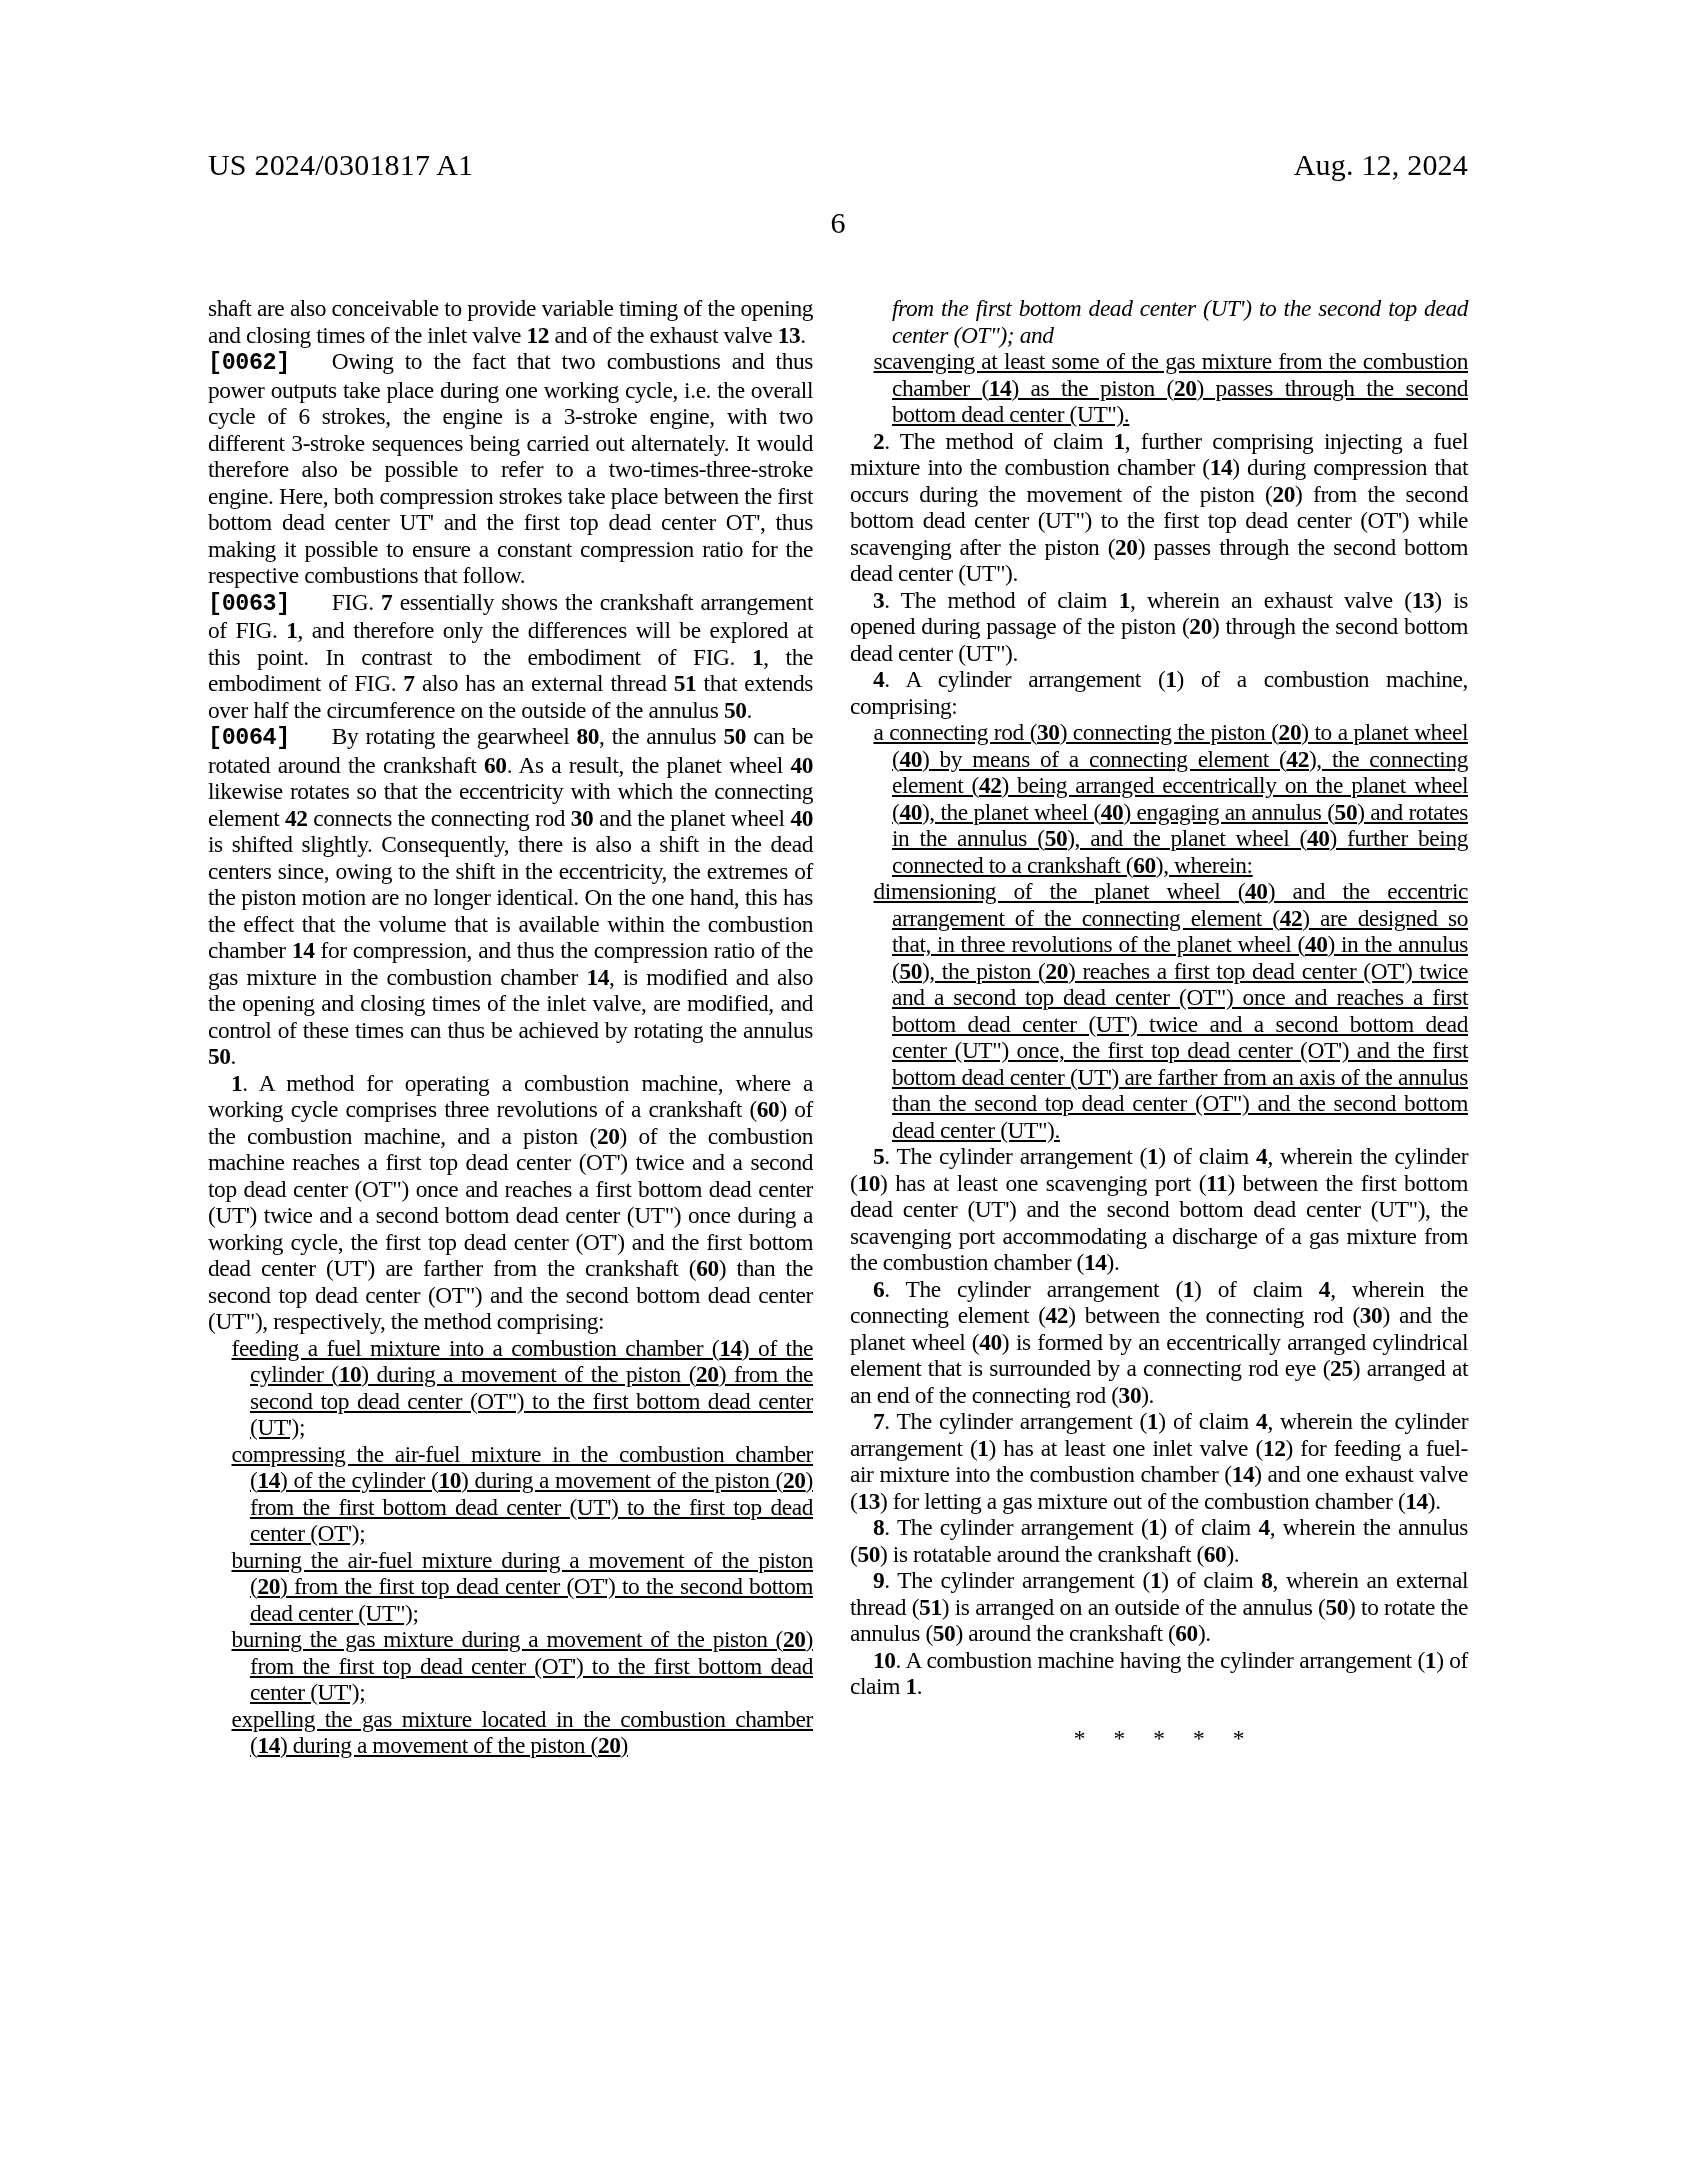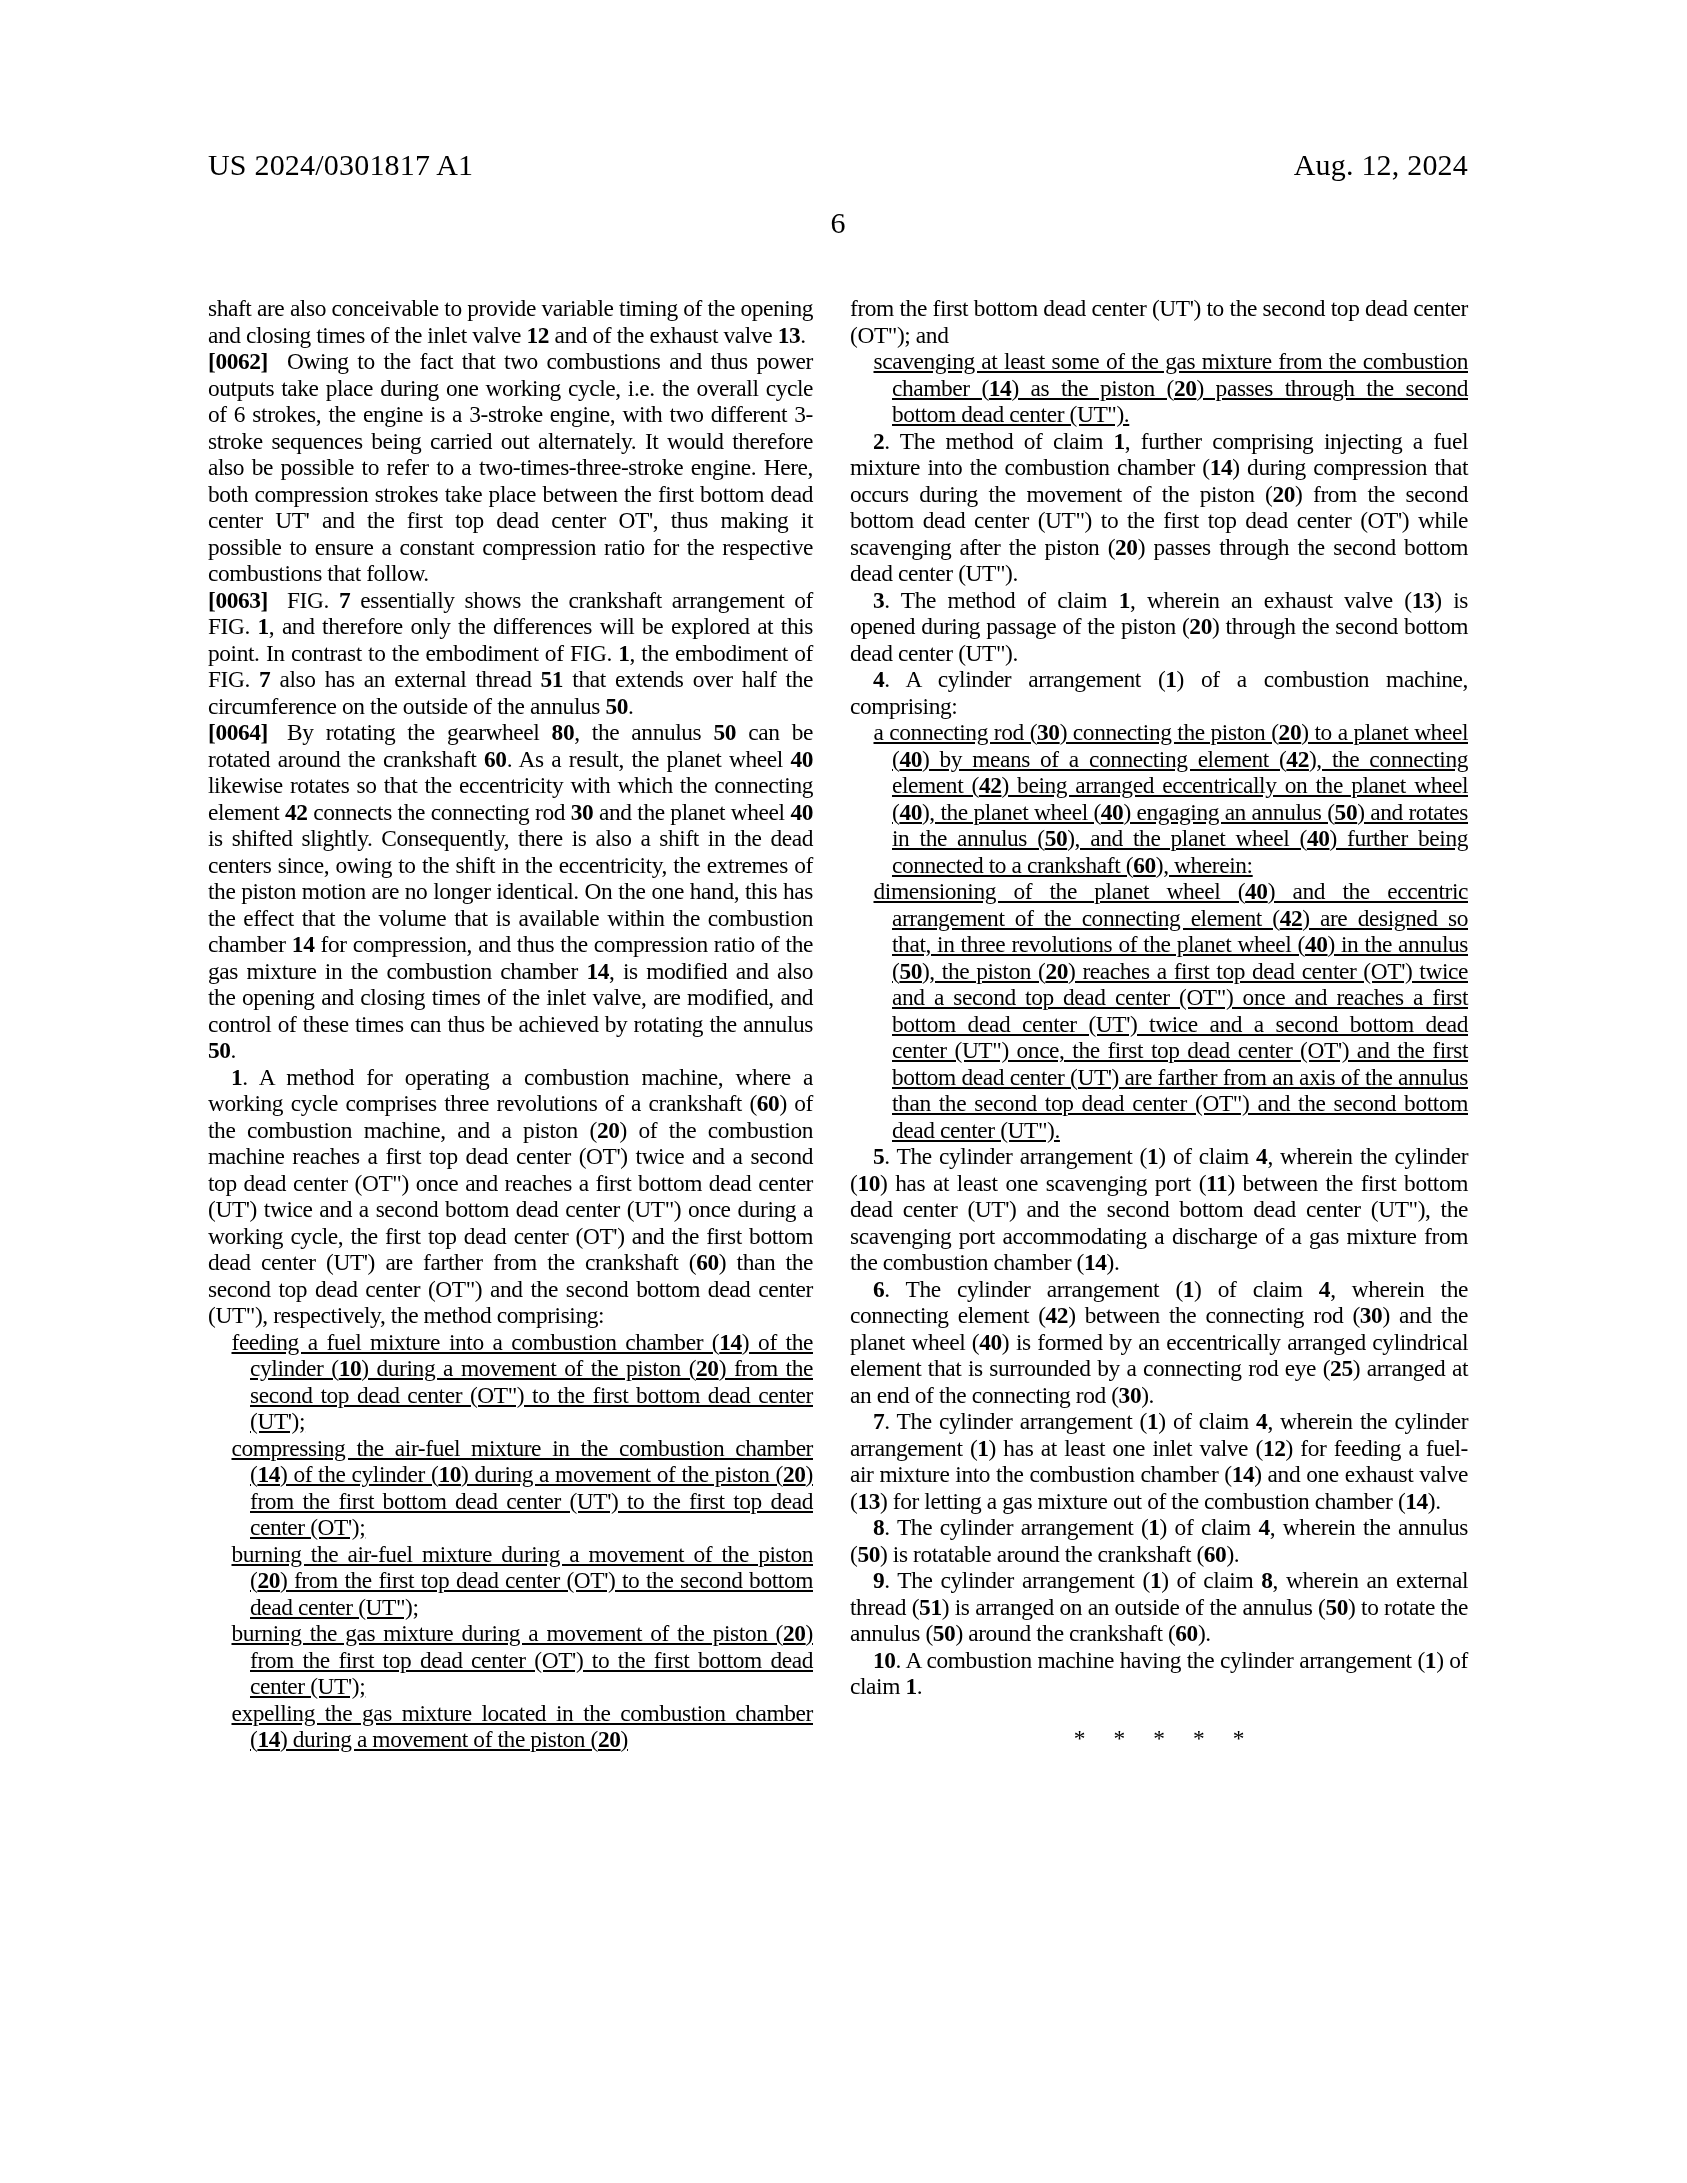--- a/index.html
+++ b/index.html
@@ -42,27 +42,27 @@
     letter-spacing: -0.4px;
     text-align: justify;
   }
   .col-left  { left: 208px;  width: 605px; }
   .col-right { left: 850px;  width: 618px; }
   p.para { margin: 0; padding: 0; }
   p.tagged { text-indent: 0; }
   p.plain  { text-indent: 0; }
   p.claim  { text-indent: 23px; }
   p.clause { margin-left: 42px; text-indent: -18.5px; text-decoration: underline; }
-  p.clausecont { text-indent: 0; }
+  p.clausecont { margin-left: 42px; text-indent: 0; font-style: italic; }
   p.stars {
     text-align: center;
     word-spacing: 23px;
     margin-top: 25px;
   }
-  b.ptag { margin-right: 19px; }
+  b.ptag { margin-right: 42px; font-family: Liberation Mono, monospace; }
 </style>
 </head>
 <body>
 
 <div class="header-row">
   <span>US 2024/0301817 A1</span>
   <span>Aug. 12, 2024</span>
 </div>
 
 <div class="page-number-row">6</div>

